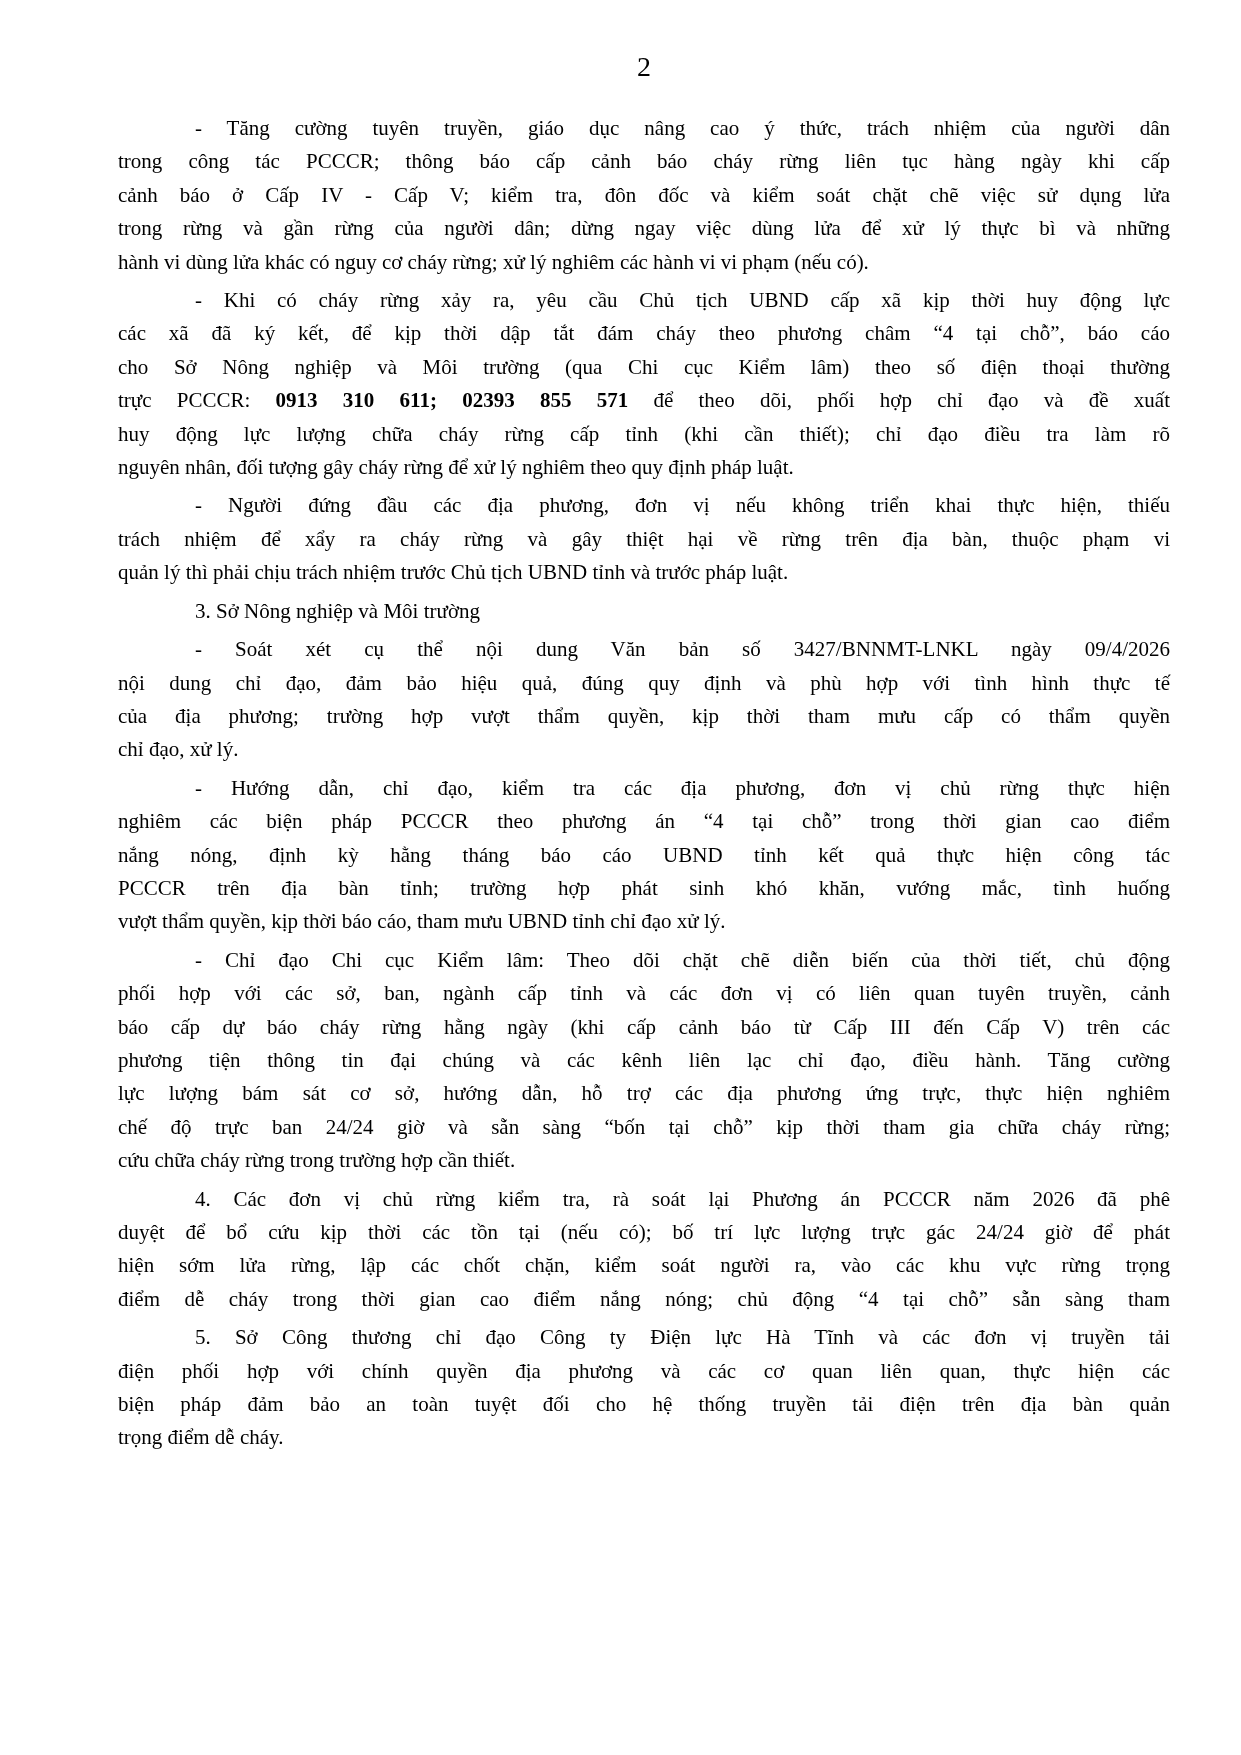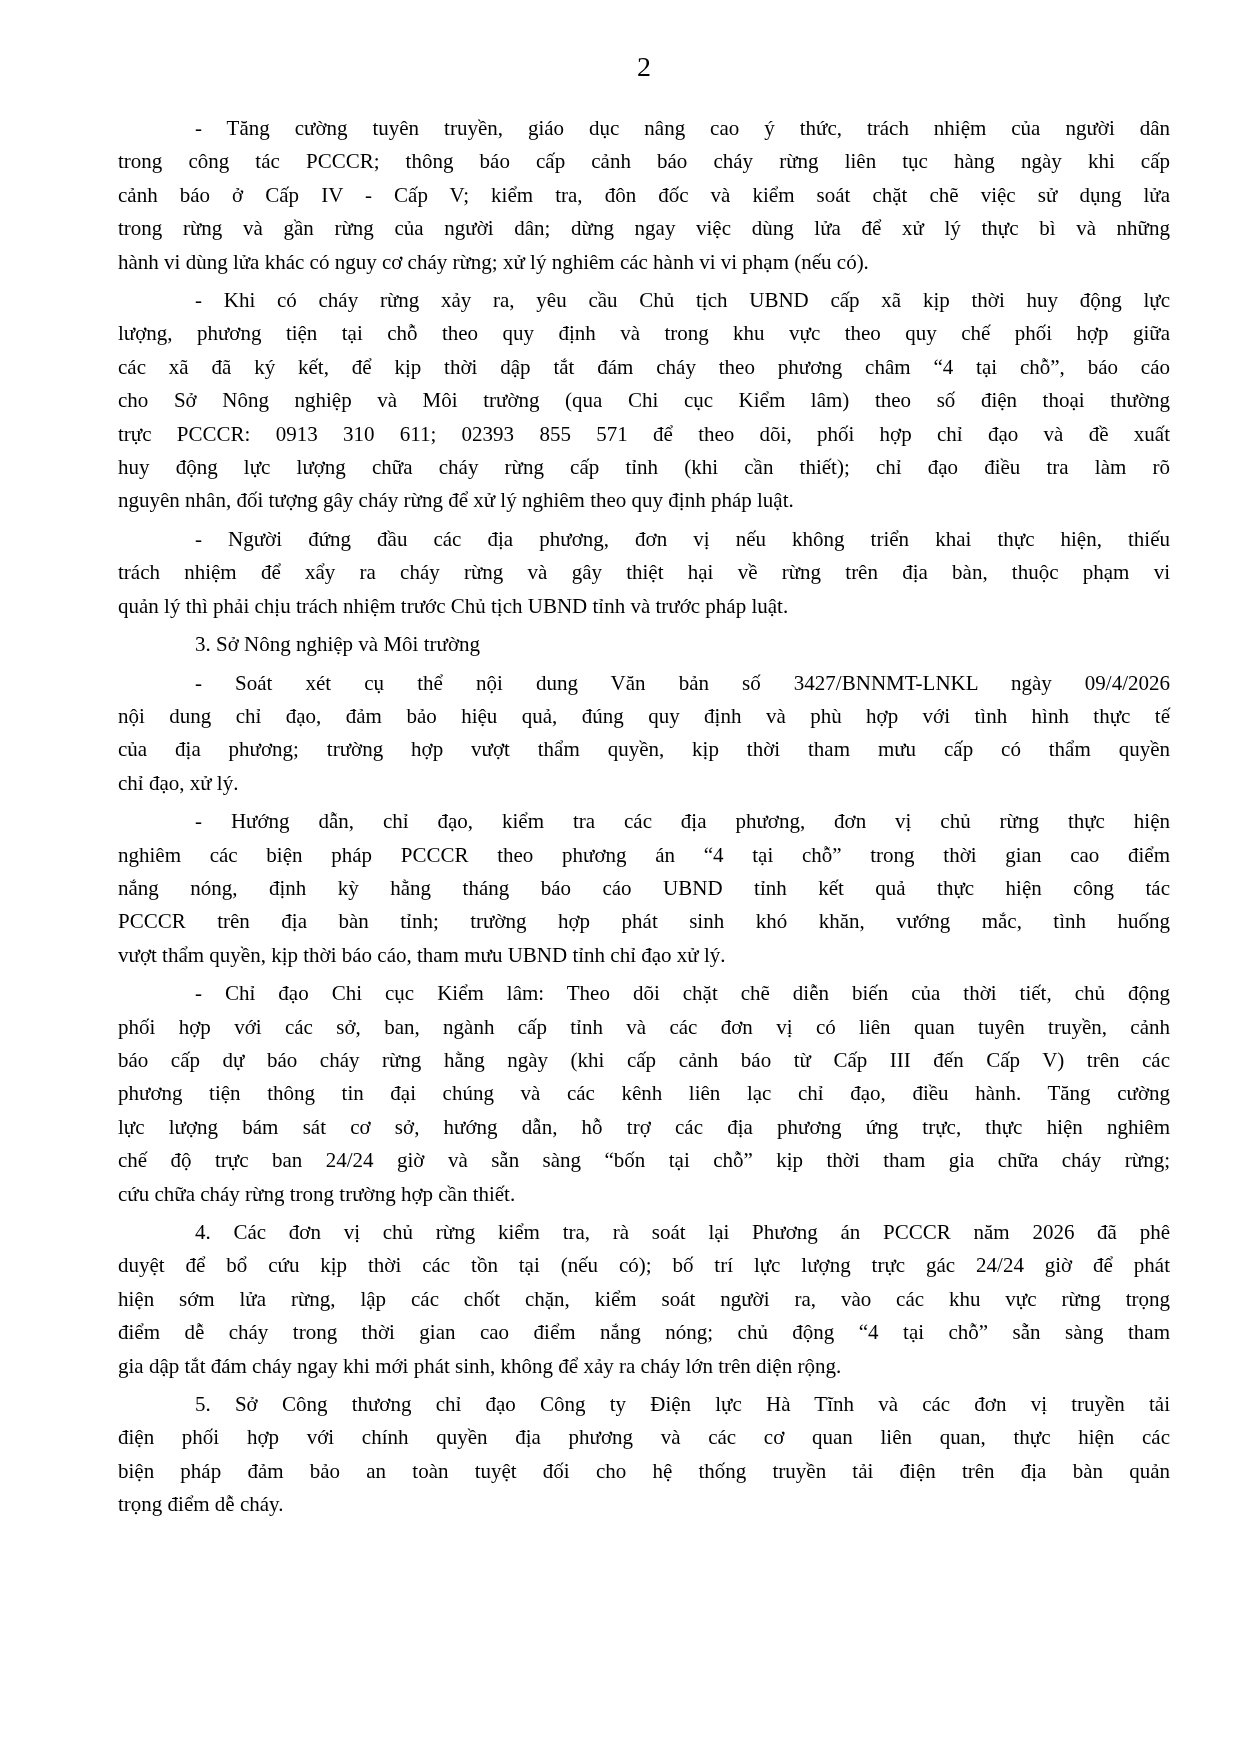--- a/index.html
+++ b/index.html
@@ -39,40 +39,39 @@
     text-align: justify;
     text-align-last: justify;
   }
   .line.first {
     padding-left: 77px;
   }
   .line.last {
     text-align-last: left;
   }
   .bold {
-    font-weight: normal;
+    font-weight: bold;
   }
 </style>
 </head>
 <body>
 
 <div class="page">
   <div class="content">
     <div class="page-number">2</div>
     <div id="doc-body">
         <div class="para">
           <div class="line first"><span>- Tăng cường tuyên truyền, giáo dục nâng cao ý thức, trách nhiệm của người dân</span></div>
           <div class="line"><span>trong công tác PCCCR; thông báo cấp cảnh báo cháy rừng liên tục hàng ngày khi cấp</span></div>
           <div class="line"><span>cảnh báo ở Cấp IV - Cấp V; kiểm tra, đôn đốc và kiểm soát chặt chẽ việc sử dụng lửa</span></div>
           <div class="line"><span>trong rừng và gần rừng của người dân; dừng ngay việc dùng lửa để xử lý thực bì và những</span></div>
           <div class="line last"><span>hành vi dùng lửa khác có nguy cơ cháy rừng; xử lý nghiêm các hành vi vi phạm (nếu có).</span></div>
         </div>
         <div class="para">
           <div class="line first"><span>- Khi có cháy rừng xảy ra, yêu cầu Chủ tịch UBND cấp xã kịp thời huy động lực</span></div>
-          <div class="line"><span>lượng, phương tiện tại chỗ theo quy định và trong khu vực theo quy chế phối hợp giữa</span></div>
           <div class="line"><span>các xã đã ký kết, để kịp thời dập tắt đám cháy theo phương châm “4 tại chỗ”, báo cáo</span></div>
           <div class="line"><span>cho Sở Nông nghiệp và Môi trường (qua Chi cục Kiểm lâm) theo số điện thoại thường</span></div>
           <div class="line"><span>trực PCCCR: </span><span class="bold">0913 310 611; 02393 855 571</span><span> để theo dõi, phối hợp chỉ đạo và đề xuất</span></div>
           <div class="line"><span>huy động lực lượng chữa cháy rừng cấp tỉnh (khi cần thiết); chỉ đạo điều tra làm rõ</span></div>
           <div class="line last"><span>nguyên nhân, đối tượng gây cháy rừng để xử lý nghiêm theo quy định pháp luật.</span></div>
         </div>
         <div class="para">
           <div class="line first"><span>- Người đứng đầu các địa phương, đơn vị nếu không triển khai thực hiện, thiếu</span></div>
           <div class="line"><span>trách nhiệm để xẩy ra cháy rừng và gây thiệt hại về rừng trên địa bàn, thuộc phạm vi</span></div>
           <div class="line last"><span>quản lý thì phải chịu trách nhiệm trước Chủ tịch UBND tỉnh và trước pháp luật.</span></div>
@@ -100,21 +99,20 @@
           <div class="line"><span>phương tiện thông tin đại chúng và các kênh liên lạc chỉ đạo, điều hành. Tăng cường</span></div>
           <div class="line"><span>lực lượng bám sát cơ sở, hướng dẫn, hỗ trợ các địa phương ứng trực, thực hiện nghiêm</span></div>
           <div class="line"><span>chế độ trực ban 24/24 giờ và sẵn sàng “bốn tại chỗ” kịp thời tham gia chữa cháy rừng;</span></div>
           <div class="line last"><span>cứu chữa cháy rừng trong trường hợp cần thiết.</span></div>
         </div>
         <div class="para">
           <div class="line first"><span>4. Các đơn vị chủ rừng kiểm tra, rà soát lại Phương án PCCCR năm 2026 đã phê</span></div>
           <div class="line"><span>duyệt để bổ cứu kịp thời các tồn tại (nếu có); bố trí lực lượng trực gác 24/24 giờ để phát</span></div>
           <div class="line"><span>hiện sớm lửa rừng, lập các chốt chặn, kiểm soát người ra, vào các khu vực rừng trọng</span></div>
           <div class="line"><span>điểm dễ cháy trong thời gian cao điểm nắng nóng; chủ động “4 tại chỗ” sẵn sàng tham</span></div>
-          <div class="line last"><span>gia dập tắt đám cháy ngay khi mới phát sinh, không để xảy ra cháy lớn trên diện rộng.</span></div>
         </div>
         <div class="para">
           <div class="line first"><span>5. Sở Công thương chỉ đạo Công ty Điện lực Hà Tĩnh và các đơn vị truyền tải</span></div>
           <div class="line"><span>điện phối hợp với chính quyền địa phương và các cơ quan liên quan, thực hiện các</span></div>
           <div class="line"><span>biện pháp đảm bảo an toàn tuyệt đối cho hệ thống truyền tải điện trên địa bàn quản</span></div>
           <div class="line last"><span>trọng điểm dễ cháy.</span></div>
         </div>
       </div>
   </div>
 </div>

